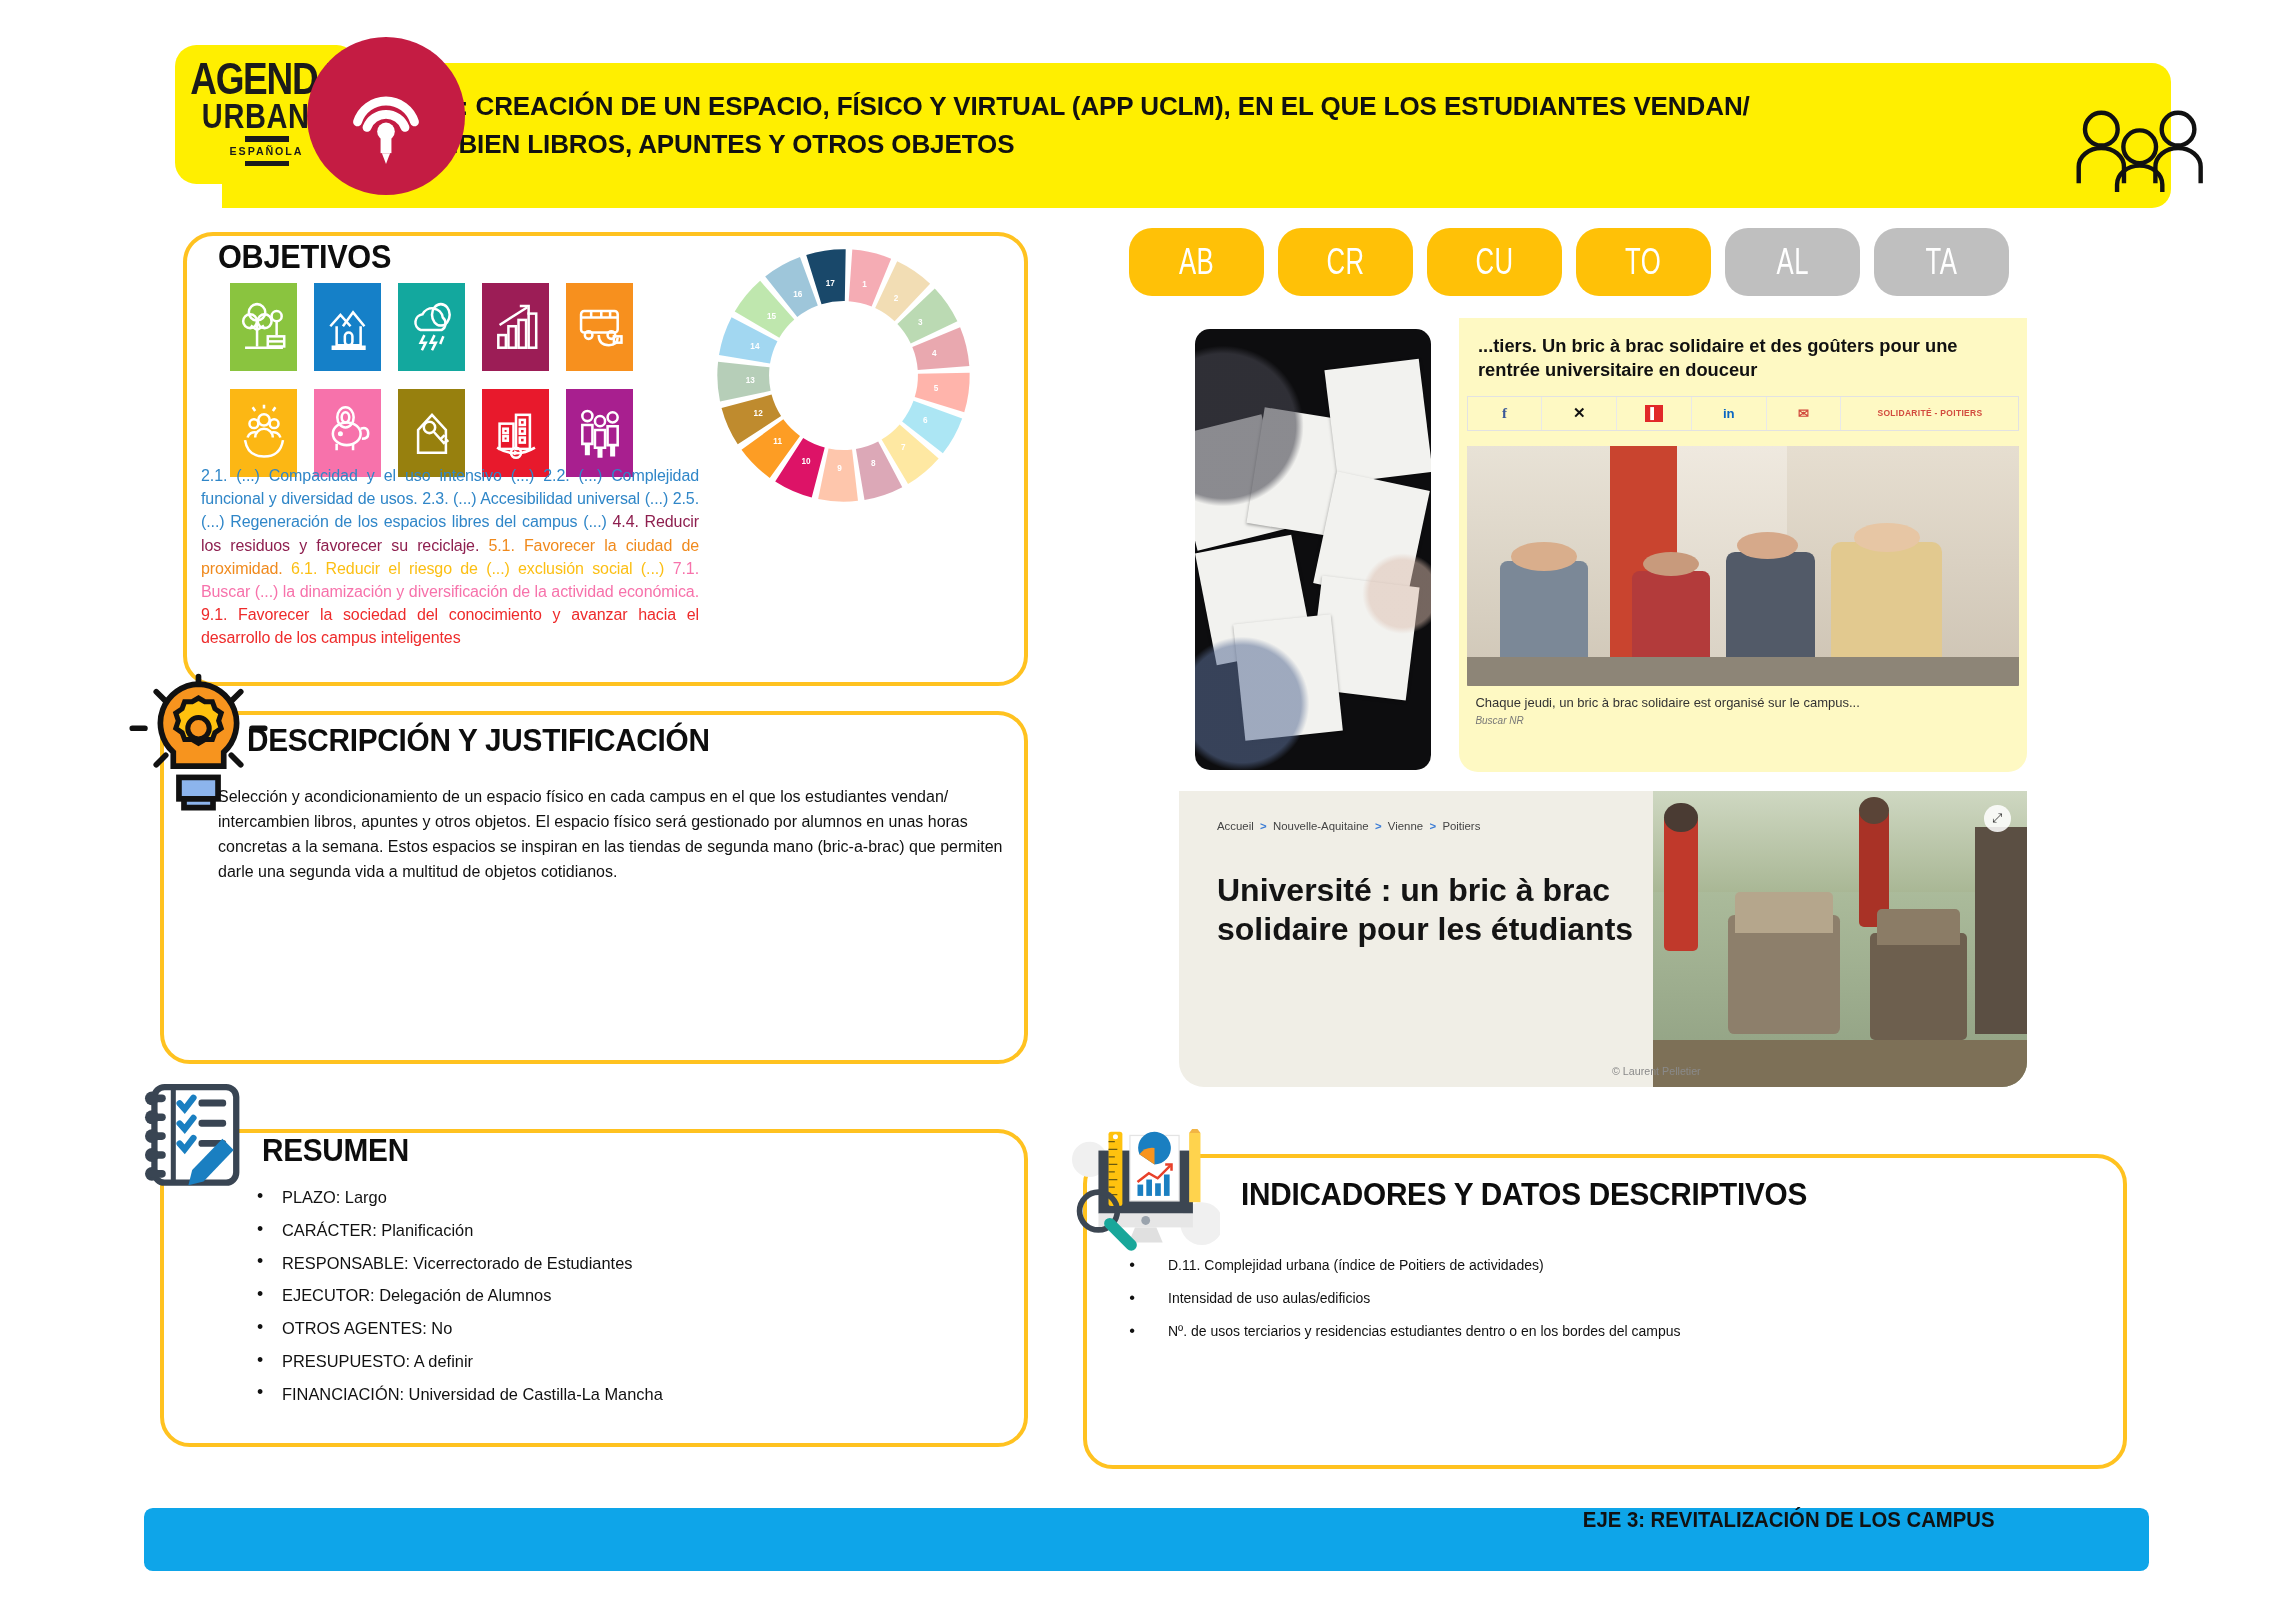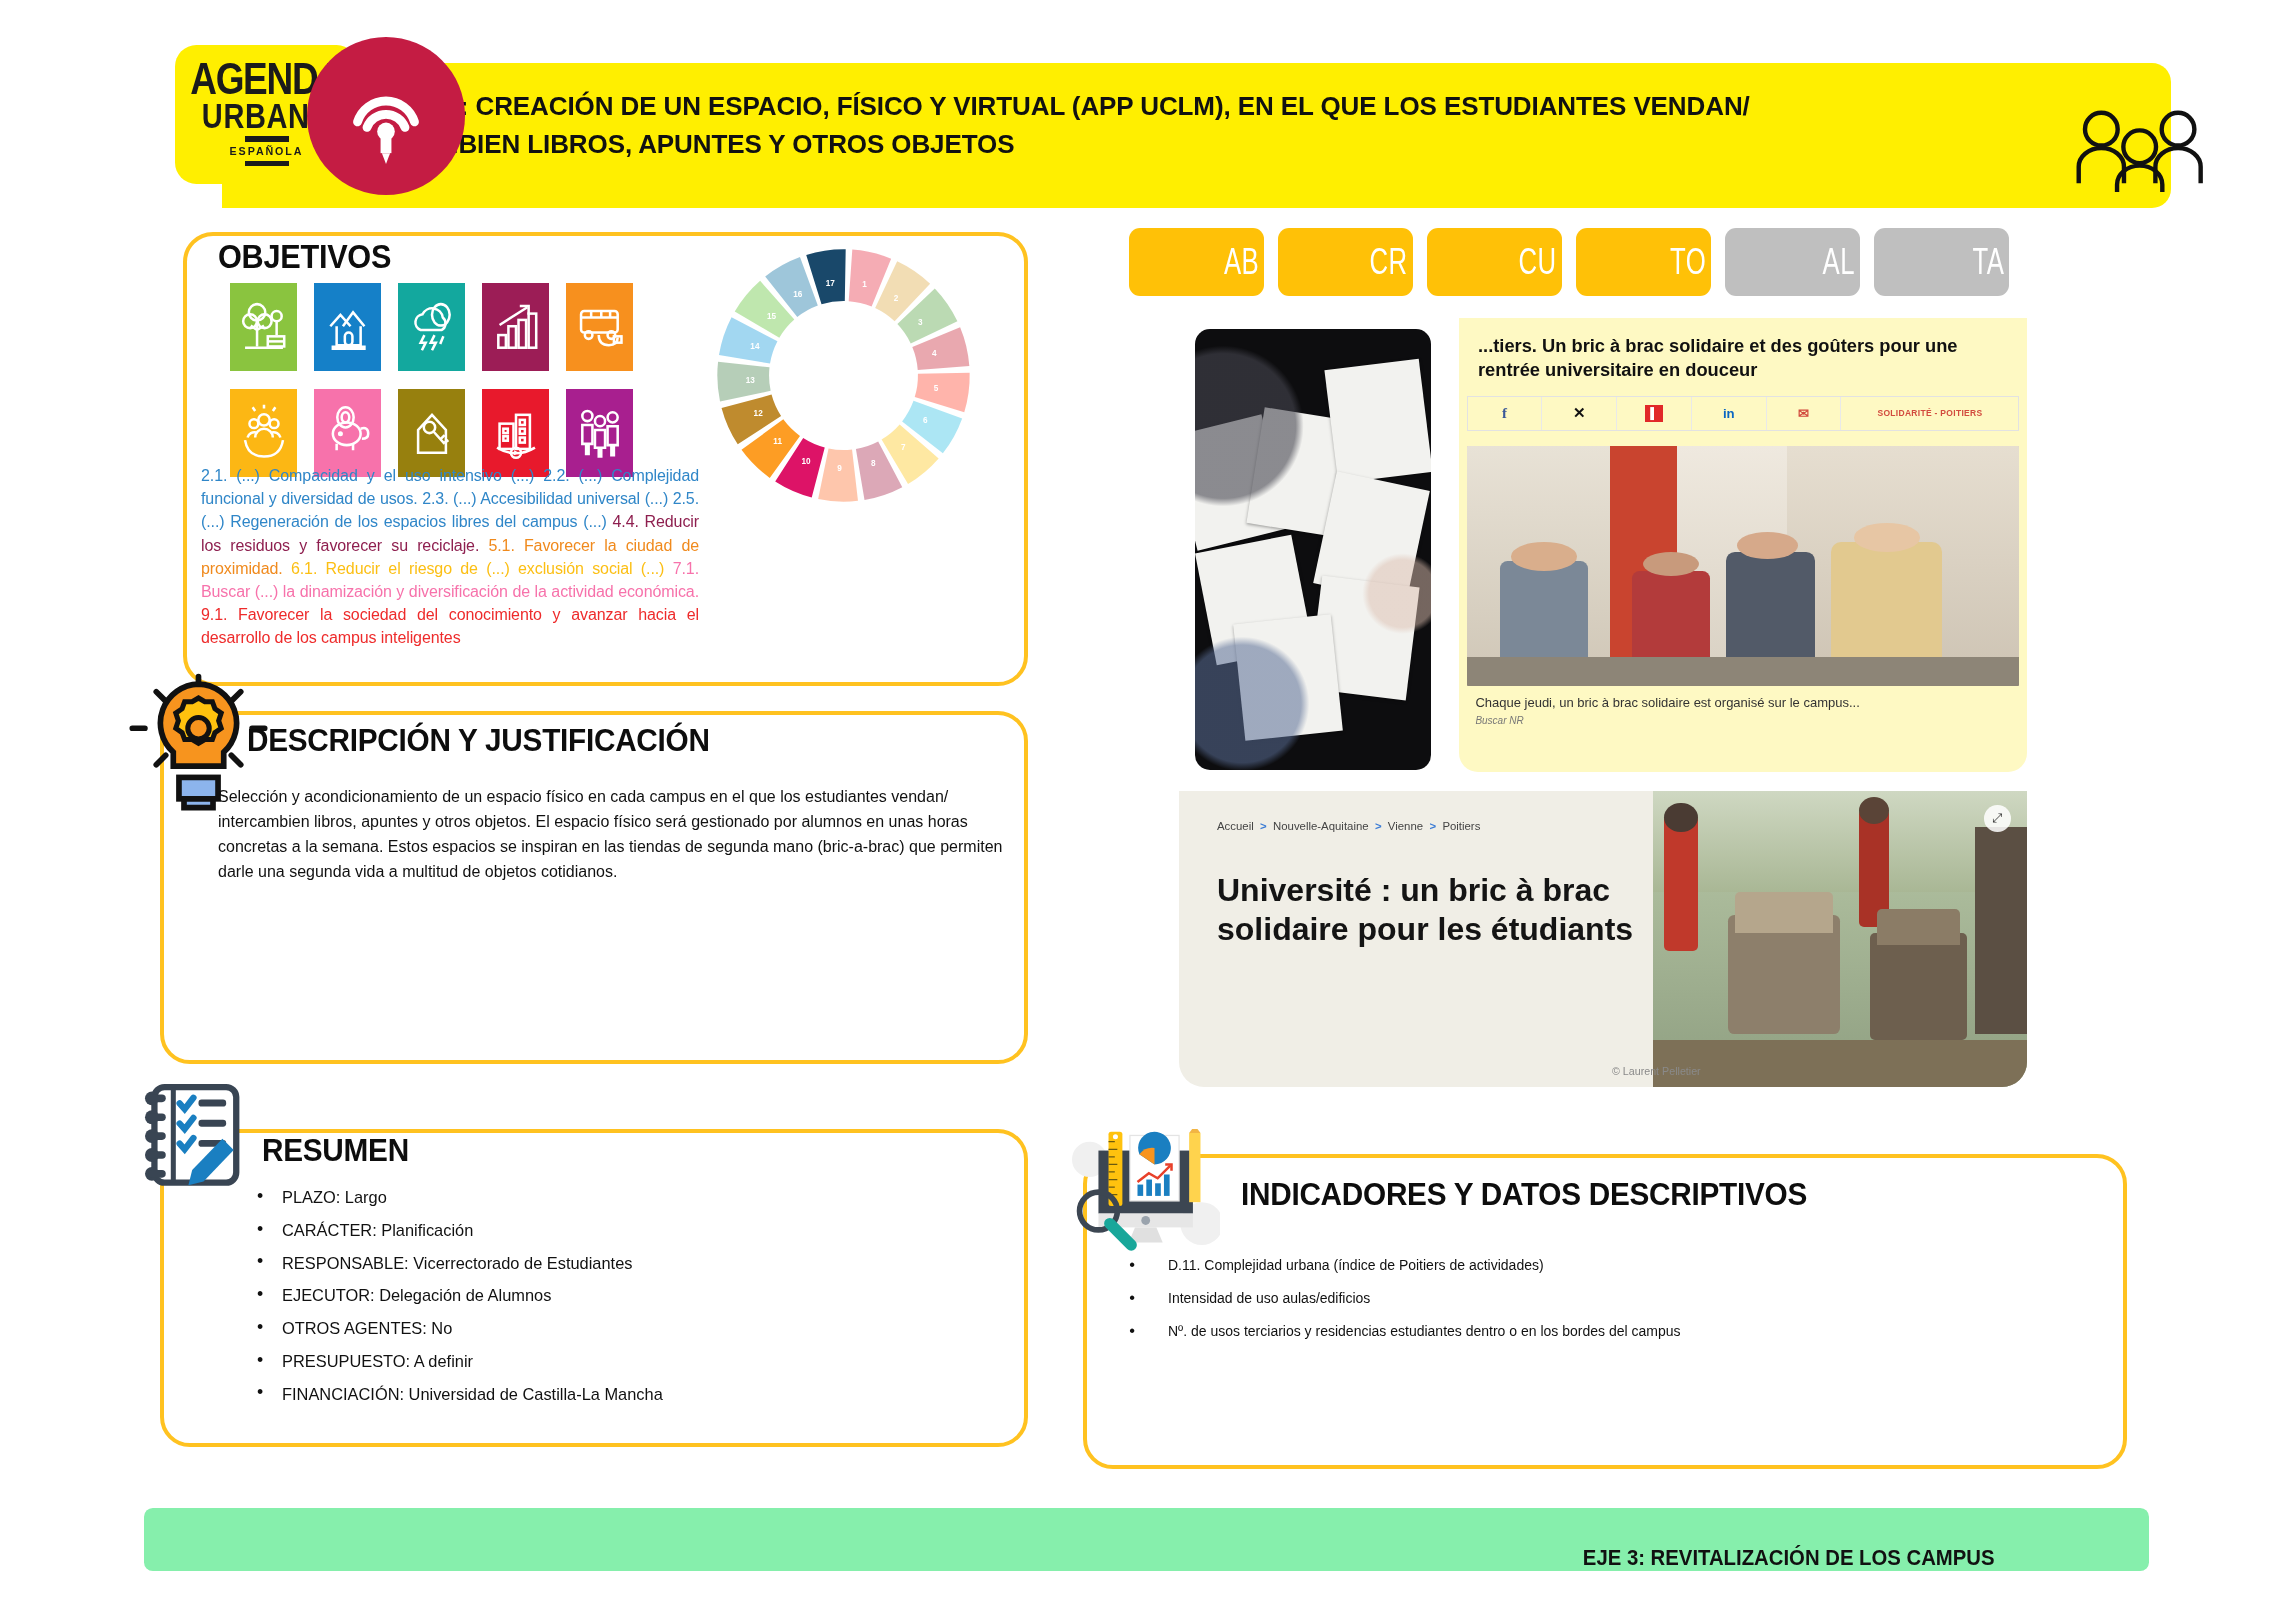--- a/index.html
+++ b/index.html
@@ -114,22 +114,22 @@
     font-size: 14px; line-height: 1.0; color:#111;
   }
   .indic-list li { list-style:none; position: relative; padding-left: 45px; margin-bottom: 19px; }
   .indic-list li::before {
     content:"•"; position:absolute; left:6.3px; top:-2.5px; font-size:16.4px; color:#111;
   }
 
   
   .tags { position: absolute; left: 1129px; top: 228px; display: flex; gap: 14px; }
   .tag {
-    width: 135px; height: 68px; border-radius: 11px;
-    display:flex; align-items:center; justify-content:flex-end;
+    width: 135px; height: 68px; border-radius: 23px;
+    display:flex; align-items:center; justify-content:center;
     font-size: 33px; color:#fff; letter-spacing: 0.6px;
     transform-origin:center;
   }
   .tag span { transform: scaleX(0.78) scaleY(1.12); display:block; }
   .tag.on { background:#ffc107; }
   .tag.off { background:#bfbfbf; }
 
   
   .photo-papers {
     position:absolute; left:1195px; top:329px; width:236px; height:441px;
@@ -174,22 +174,22 @@
   }
   .expand-btn {
     position:absolute; right:16.4px; top:14px; width:26.5px; height:26.5px;
     border-radius:50%; background:rgba(255,255,255,0.85);
     display:flex; align-items:center; justify-content:center; font-size:12.6px; color:#333;
   }
 
   
   .footer-bar {
     position:absolute; left:144px; top:1508px; width:2005px; height:63px;
-    background:#86efac; border-radius: 8.8px;
-    display:flex; align-items:flex-end; justify-content:flex-end;
+    background:#0ea5e9; border-radius: 8.8px;
+    display:flex; align-items:flex-start; justify-content:flex-end;
     padding-right: 144px;
   }
   .footer-text { font-size: 21.4px; font-weight:600; color:#111; transform: scaleX(0.95); }
 
   
   .mosaic { position:absolute; inset:0; }
   .pg { position:absolute; background:#f2f2ef; box-shadow: 0 1.3px 3.2px rgba(0,0,0,.35); }
 </style>
 </head>
 <body>

